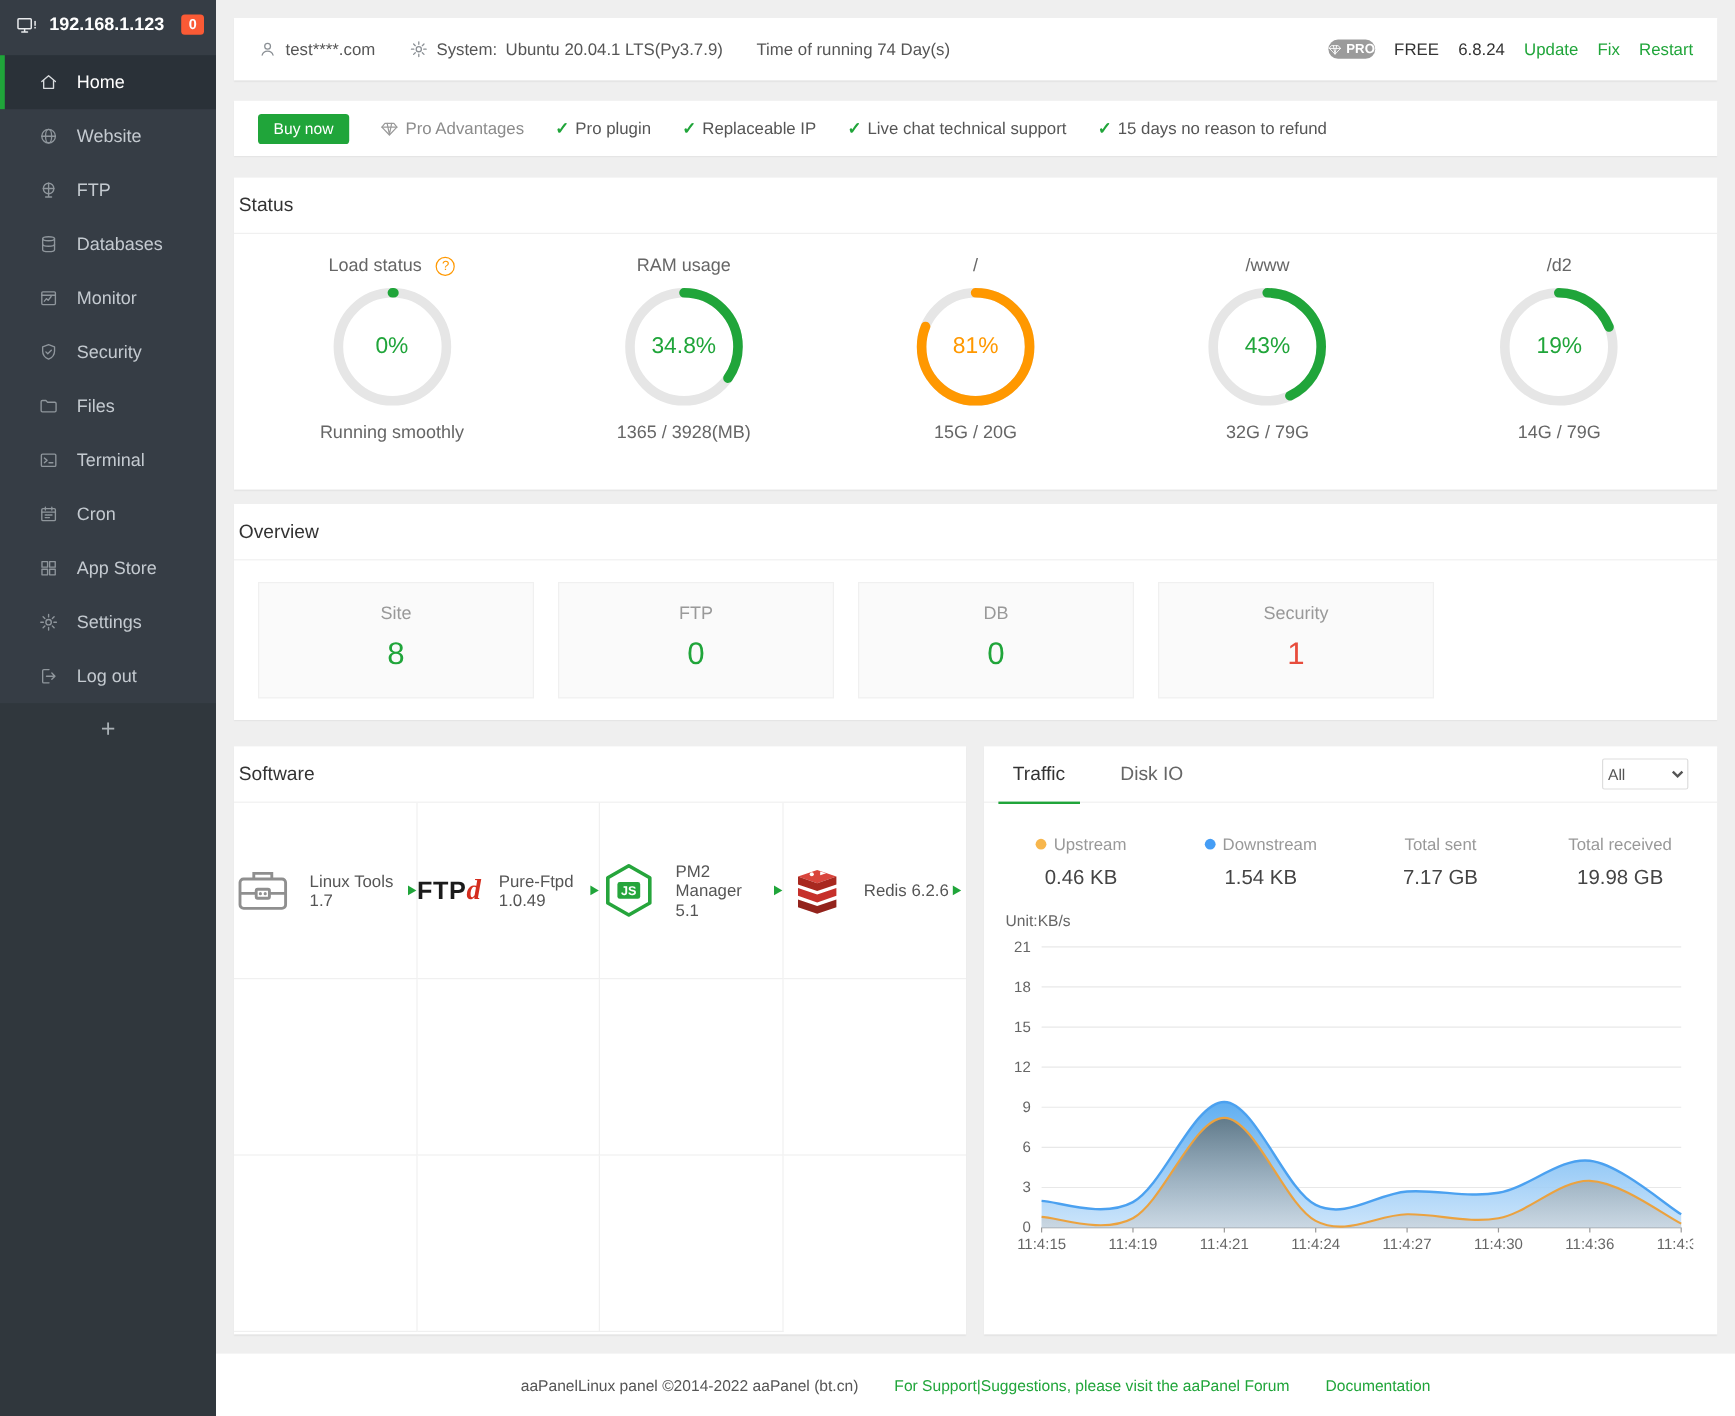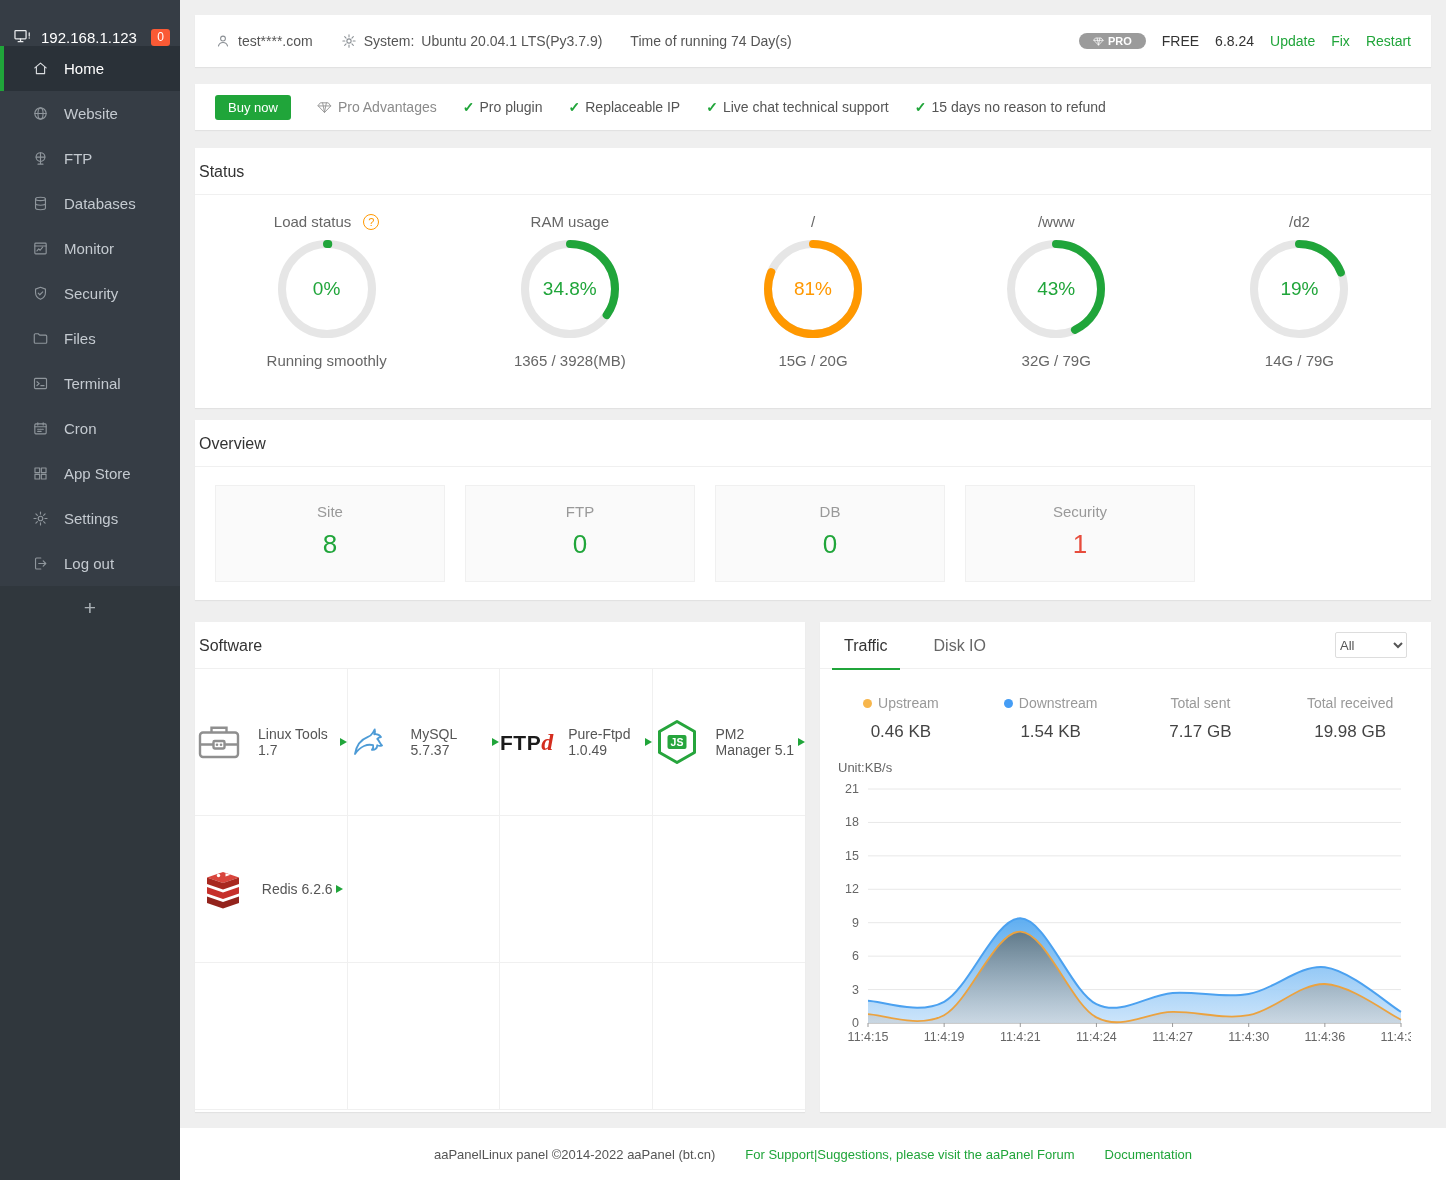--- a/index.html
+++ b/index.html
@@ -6,21 +6,21 @@
   html,body { margin:0; padding:0; }
   body {
     width:1446px; height:1180px; overflow:hidden;
     font-family:"Liberation Sans", sans-serif;
     background:#efefef; color:#555; font-size:14px;
   }
   .app { display:flex; width:1446px; height:1180px; }
 
   
   .sidebar { width:180px; flex-shrink:0; background:#363d45; display:flex; flex-direction:column; }
-  .sidebar-header { height:46px; display:flex; align-items:flex-end; gap:9px; padding:12px 10px 0 13px; color:#fff; font-size:15px; }
+  .sidebar-header { height:46px; display:flex; align-items:flex-start; gap:9px; padding:12px 10px 0 13px; color:#fff; font-size:15px;font-weight:bold; }
   .sidebar-header svg { color:#e8eaec; }
   .msg-badge { margin-left:auto; background:#fa5a35; color:#fff; font-size:12px; line-height:17px; padding:0 6px; border-radius:3px; }
   .nav { display:flex; flex-direction:column; }
   .nav-item { height:45px; display:flex; align-items:center; gap:15px; padding-left:28px; font-size:15px; color:#c4cad0; cursor:pointer; border-left:4px solid transparent; }
   .nav-item .nav-ico { display:flex; color:#8f969c; }
   .nav-item.active { background:#2a3138; border-left-color:#20a53a; color:#fff; }
   .nav-item.active .nav-ico { color:#d9dcdf; }
   .sidebar-rest { flex:1; background:#30373d; }
   .sidebar-plus { height:44px; display:flex; align-items:center; justify-content:center; color:#a9b0b5; font-size:21px; cursor:pointer; }
 
@@ -28,21 +28,21 @@
   .main { flex:1; padding:15px 15px 0 15px; display:flex; flex-direction:column; }
   .card { background:#fff; box-shadow:0 1px 1px rgba(0,0,0,0.05); }
 
   
   .topbar { height:52px; display:flex; align-items:center; padding:0 20px; margin-bottom:17px; color:#555; }
   .tb-item { display:flex; align-items:center; gap:7px; }
   .tb-item svg { color:#8a8f94; }
   .tb-domain { margin-right:28px; }
   .tb-system { margin-right:28px; }
   .tb-right { margin-left:auto; display:flex; align-items:center; gap:16px; }
-  .pro-pill { background:#9b9b9b; color:#fff; font-size:11px; font-weight:bold; border-radius:10px; padding:2px 14px; display:flex; align-items:center; gap:4px; }
+  .pro-pill { background:#9b9b9b; color:#fff; font-size:11px; font-weight:bold; border-radius:10px; padding:2px 0; display:flex; align-items:center; gap:4px; }
   .pro-pill svg { color:#fff; }
   .plain { color:#333; }
   .glink { color:#20a53a; cursor:pointer; text-decoration:none; }
 
   
   .buybar { height:46px; display:flex; align-items:center; gap:26px; padding:0 20px; margin-bottom:18px; color:#555; }
   .buy-btn { background:#20a53a; color:#fff; font-size:13px; padding:5px 13px; border:none; border-radius:3px; cursor:pointer; }
   .adv { display:flex; align-items:center; gap:6px; color:#8b8b8b; }
   .adv svg { color:#9a9a9a; }
   .feat { display:flex; align-items:center; gap:5px; }
@@ -404,31 +404,20 @@
                     <path d="M16.5 14.5V9.8h15v4.7"></path>
                     <path d="M5 26.5h13.5M29.5 26.5H43"></path>
                     <rect x="18.5" y="23" width="11" height="7.5" rx="1.2"></rect>
                   </g>
                   <circle cx="22" cy="26.7" r="1.3" fill="#8f8f8f"></circle>
                   <circle cx="26" cy="26.7" r="1.3" fill="#8f8f8f"></circle>
                 </svg>
               </span>
               <span class="sw-name">
                 <span>Linux Tools 1.7</span>
-                <span class="play-tri"></span>
-              </span>
-            </div>
-            <div class="sw-cell">
-              <span class="sw-ico">
-                <svg width="48" height="48" viewBox="0 0 48 48">
-                  <path d="M7 36c1.5-9 6.5-14.5 12.5-16.8 2.3-.9 4.2-2.5 5.4-4.6l1.8-3.2c.6 1.6.4 3.3-.5 4.9 2.6-.4 5.3.7 6.8 2.8-1.5.1-2.8.7-3.8 1.7 2.2 1.9 2.6 5.2 4.9 6.6-1.6.7-3.4.6-4.9-.2.2 2.9-2.3 5-5.3 4.6 1.3-1.5 1.7-3.1 1.2-4.6-5.5-1.6-12.6.9-18.1 8.8z" fill="none" stroke="#4d9bd6" stroke-width="1.8" stroke-linejoin="round"></path>
-                </svg>
-              </span>
-              <span class="sw-name">
-                <span>MySQL 5.7.37</span>
                 <span class="play-tri"></span>
               </span>
             </div>
             <div class="sw-cell">
               <span class="sw-ico">
                 <span class="ftpd"><b>FTP</b><i>d</i></span>
               </span>
               <span class="sw-name">
                 <span>Pure-Ftpd 1.0.49</span>
                 <span class="play-tri"></span>

